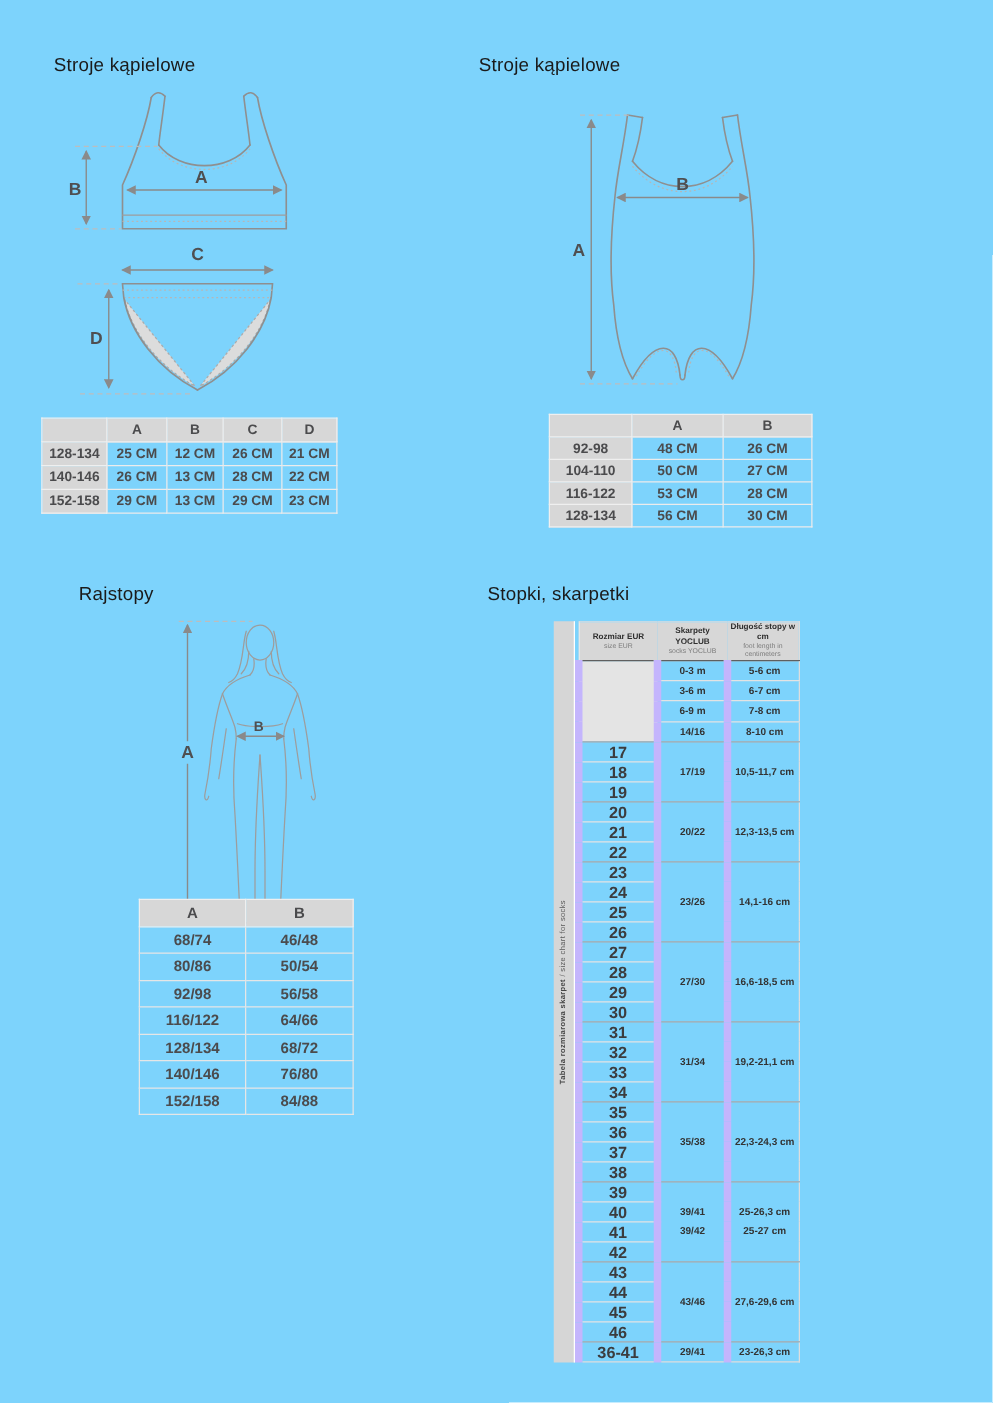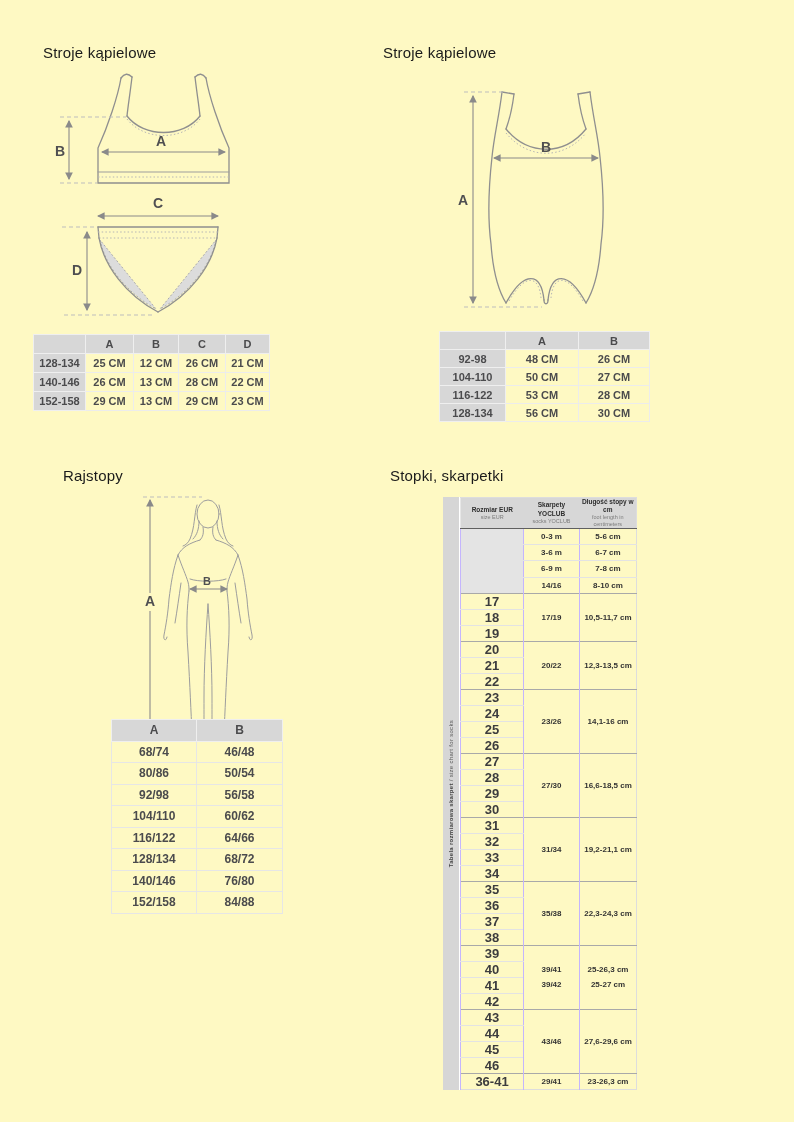--- a/index.html
+++ b/index.html
@@ -1,16 +1,16 @@
 <!DOCTYPE html>
 <html><head>
 <meta charset="utf-8">
 <style>
   html,body{margin:0;padding:0;background:#fff;}
-  .page{position:relative;width:794px;height:1122px;background:#fef9c3;overflow:hidden;
+  .page{position:relative;width:794px;height:1122px;background:#7dd3fc;overflow:hidden;
         font-family:"Liberation Sans",sans-serif;}
   .title{position:absolute;margin:0;font-size:15px;font-weight:400;color:#1a1a1a;letter-spacing:.2px;}
   .svgbox{position:absolute;}
   svg text{font-family:"Liberation Sans",sans-serif;}
   .lbl{font-size:14px;font-weight:600;fill:#4f4f51;}
   .lbl-sm{font-size:11px;font-weight:700;fill:#4f4f51;}
   .outline{fill:none;stroke:#8f8f8f;stroke-width:1.3;stroke-linecap:round;}
   .thin{fill:none;stroke:#9d9d9d;stroke-width:1;stroke-linecap:round;}
   .dash{fill:none;stroke:#bdbdbd;stroke-width:1;stroke-dasharray:4 3;}
   .dots{fill:none;stroke:#b6b6b6;stroke-width:1;stroke-dasharray:1.5 2.2;}
@@ -29,21 +29,21 @@
   
   .socks-wrap{position:absolute;left:443px;top:497px;display:flex;align-items:stretch;}
   .socks-strip{width:16px;background:#d6d6d6;display:flex;align-items:center;justify-content:center;border-right:1px solid #fff;}
   .vtext{writing-mode:vertical-rl;transform:rotate(180deg);font-size:6px;color:#5a5a5a;white-space:nowrap;letter-spacing:.3px;}
   .vtext .pl{font-weight:bold;color:#444;}
   .socks-tbl{border-collapse:collapse;table-layout:fixed;border:1px solid #ddd;border-left:1px solid #e7e7e7;}
   .socks-tbl th{background:#d7d7d7;height:21px;padding:0 1px;font-weight:bold;font-size:6.5px;color:#2e2e2e;
                 border-bottom:1px solid #5f5f5f;line-height:1.25;}
   .socks-tbl th .pl{display:block;}
   .socks-tbl th .en{display:block;font-weight:normal;font-size:5.5px;color:#7c7c7c;}
-  .socks-tbl td{text-align:center;padding:0;color:#333;border-left:1px solid #c4b5fd;vertical-align:middle;margin-left:17px;}
+  .socks-tbl td{text-align:center;padding:0;color:#333;border-left:6px solid #c4b5fd;vertical-align:middle;margin-left:17px;}
   .socks-tbl tr{height:16px;}
   .socks-tbl tr.baby{height:15px;}
   .socks-tbl .eur{font-size:13px;font-weight:bold;color:#3c3c3e;}
   .socks-tbl .sock,.socks-tbl .len{font-size:8px;font-weight:bold;line-height:1.9;}
   .socks-tbl .bline{border-bottom:1px solid #e3e3e3;}
   .socks-tbl tr.gstart td{border-top:1px solid #a9a9a9;}
   .socks-tbl .empty{background:#e4e4e4;}
 </style>
 </head>
 <body>
@@ -255,24 +255,20 @@
         </tr>
         <tr>
           <td>80/86</td>
           <td>50/54</td>
         </tr>
         <tr>
           <td>92/98</td>
           <td>56/58</td>
         </tr>
         <tr>
-          <td>104/110</td>
-          <td>60/62</td>
-        </tr>
-        <tr>
           <td>116/122</td>
           <td>64/66</td>
         </tr>
         <tr>
           <td>128/134</td>
           <td>68/72</td>
         </tr>
         <tr>
           <td>140/146</td>
           <td>76/80</td>

